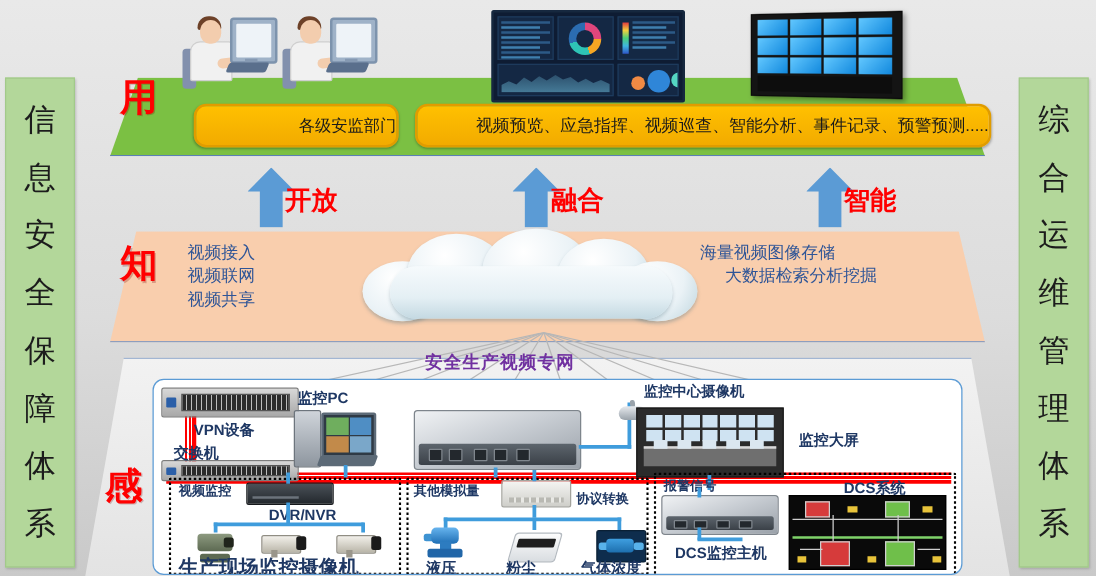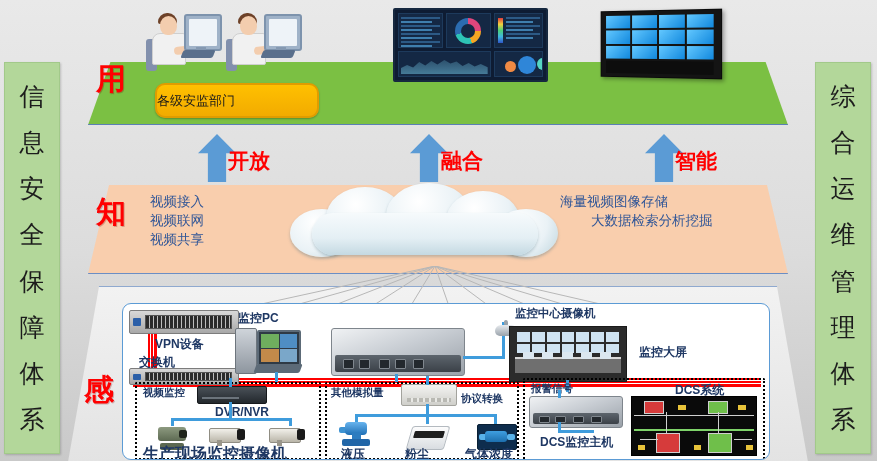--- a/index.html
+++ b/index.html
@@ -107,21 +107,21 @@
         box-shadow:2px 2px 4px rgba(0,0,0,.35);}
   .vw-screens{position:absolute;left:5px;top:4px;right:7px;height:44px;
         display:grid;grid-template-columns:repeat(4,1fr);grid-template-rows:repeat(3,1fr);gap:2px;}
   .vw-screens i{background:linear-gradient(135deg,#63c8ff,#1188dd);display:block;}
   .vw-base{position:absolute;left:5px;right:7px;bottom:3px;height:13px;background:#0d0d0d;}
 
   
   .obox{
     position:absolute;background:linear-gradient(180deg,#ffc000 0%,#f2ab00 100%);
     border:2px solid #e09c00;border-radius:10px;
-    display:flex;align-items:center;justify-content:flex-start;
+    display:flex;align-items:center;justify-content:flex-end;
     color:#1a1a1a;font-size:13px;white-space:nowrap;
     box-shadow:0 1px 2px rgba(0,0,0,.28);
   }
   .obox-dept{left:155px;top:83px;width:160px;height:31px;}
   .obox-func{left:332px;top:83px;width:457px;height:31px;font-size:13.5px;}
 
   
   .uparrow{position:absolute;width:38px;height:48px;background:#5b9bd5;
     clip-path:polygon(50% 0,100% 40%,74% 40%,74% 100%,26% 100%,26% 40%,0 40%);
     filter:drop-shadow(1px 1px 1px rgba(0,0,0,.2));}
@@ -378,20 +378,23 @@
         <i></i>
         <i></i>
         <i></i>
     </div>
     <div class="vw-base"></div>
   </div>
 
   <div class="obox obox-dept">
     <span>各级安监部门</span>
   </div>
+  <div class="obox obox-func">
+    <span>视频预览、应急指挥、视频巡查、智能分析、事件记录、预警预测.....</span>
+  </div>
 
   <div class="uparrow ua1"></div>
   <div class="uparrow ua2"></div>
   <div class="uparrow ua3"></div>
   <div class="arrow-label al1">开放</div>
   <div class="arrow-label al2">融合</div>
   <div class="arrow-label al3">智能</div>
 
   <div class="cs-left cloud-side">
     <div>视频接入</div>
@@ -403,39 +406,40 @@
     <i class="cl-a"></i>
       <i class="cl-b"></i>
       <i class="cl-c"></i>
       <i class="cl-d"></i>
       <i class="cl-e"></i>
     <div class="cl-body"></div>
   </div>
 
   <div class="cs-right cloud-side">
     <div>海量视频图像存储</div>
-    <div style="margin-left:31px">大数据检索分析挖掘</div>
+    <div style="margin-left:20px">大数据检索分析挖掘</div>
   </div>
 
   <div class="fanwrap">
     <svg width="440" height="46" viewBox="0 0 440 46">
       <g stroke="#b7b7b7" stroke-width="1" fill="none">
         <line x1="220" y1="0" x2="10" y2="46"></line>
         <line x1="220" y1="0" x2="56" y2="46"></line>
         <line x1="220" y1="0" x2="102" y2="46"></line>
         <line x1="220" y1="0" x2="148" y2="46"></line>
         <line x1="220" y1="0" x2="192" y2="46"></line>
         <line x1="220" y1="0" x2="236" y2="46"></line>
         <line x1="220" y1="0" x2="282" y2="46"></line>
         <line x1="220" y1="0" x2="328" y2="46"></line>
         <line x1="220" y1="0" x2="374" y2="46"></line>
         <line x1="220" y1="0" x2="420" y2="46"></line>
       </g>
     </svg>
   </div>
+  <div class="netlabel">安全生产视频专网</div>
 
   <div class="devpanel">
 
     <div class="red-bus"></div>
     <div class="red-riser"></div>
 
     <div class="rack" style="left:6px;top:6px;width:108px;height:22px;">
       <div class="led"></div>
       <div class="ports"></div>
     </div>

